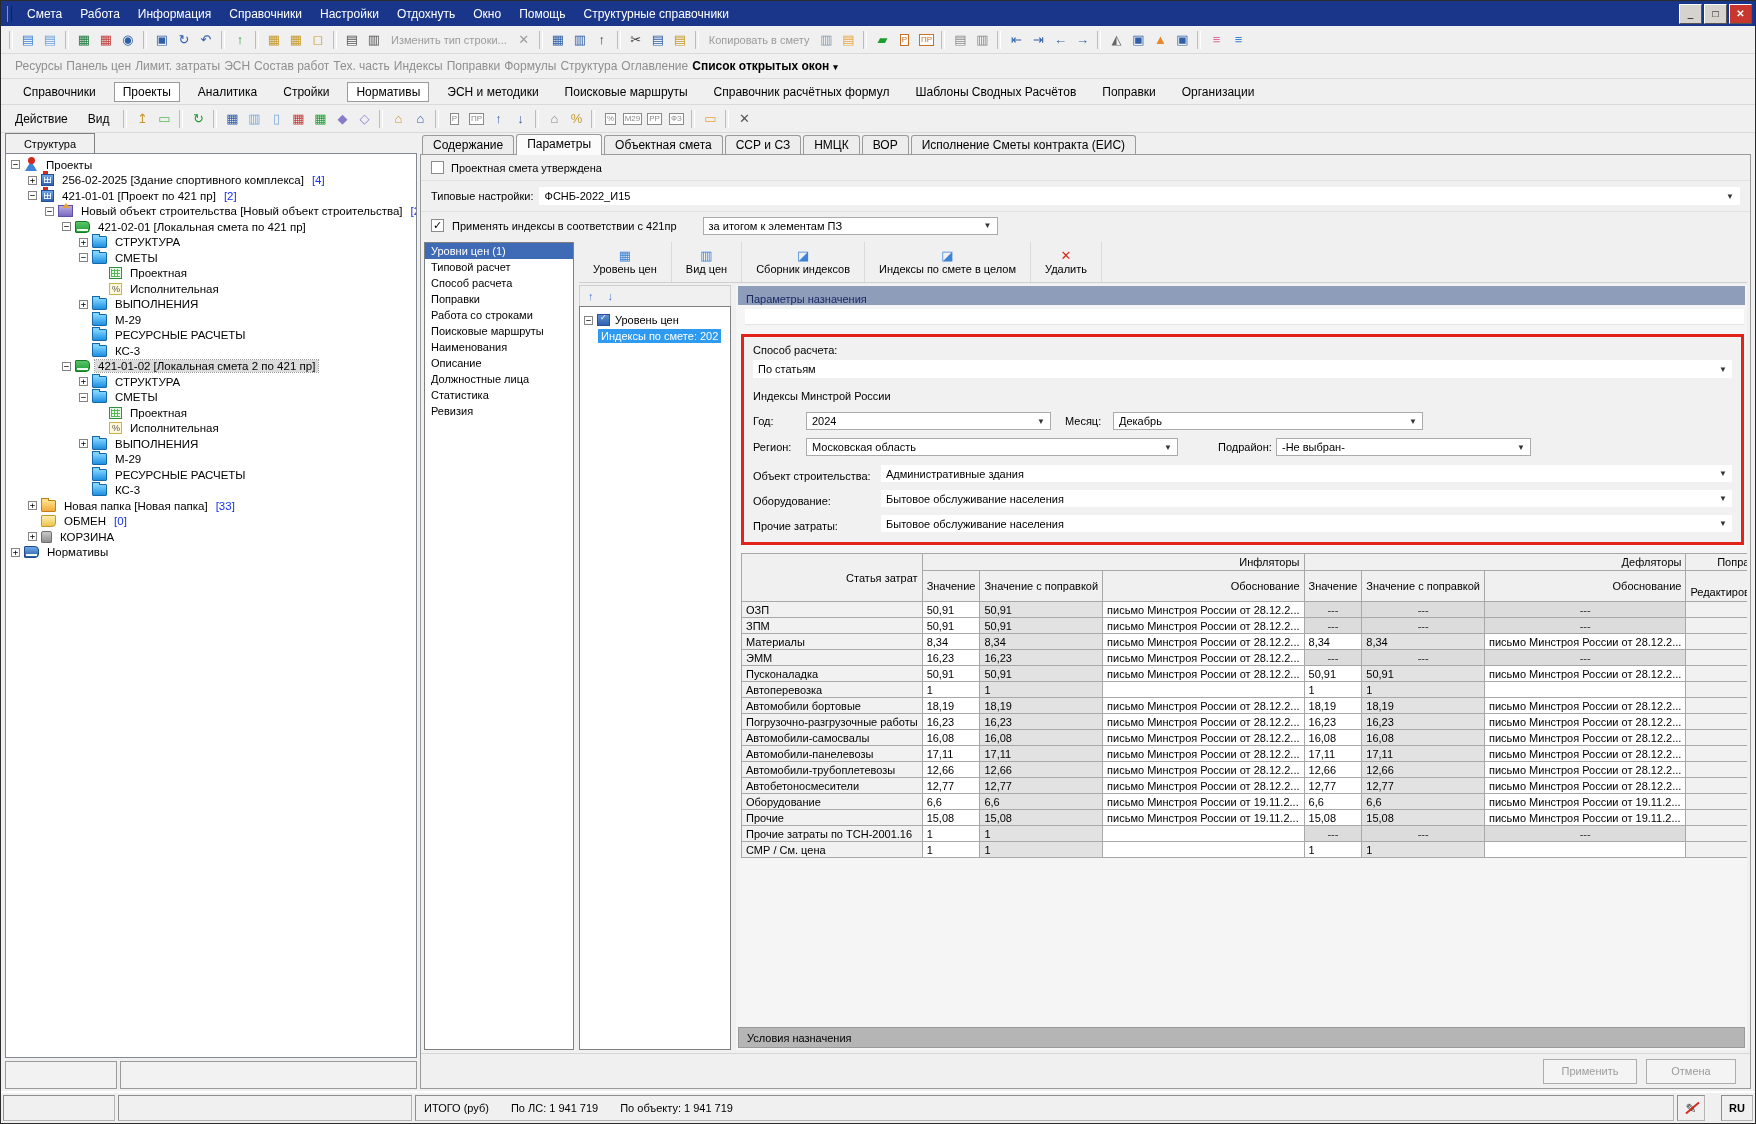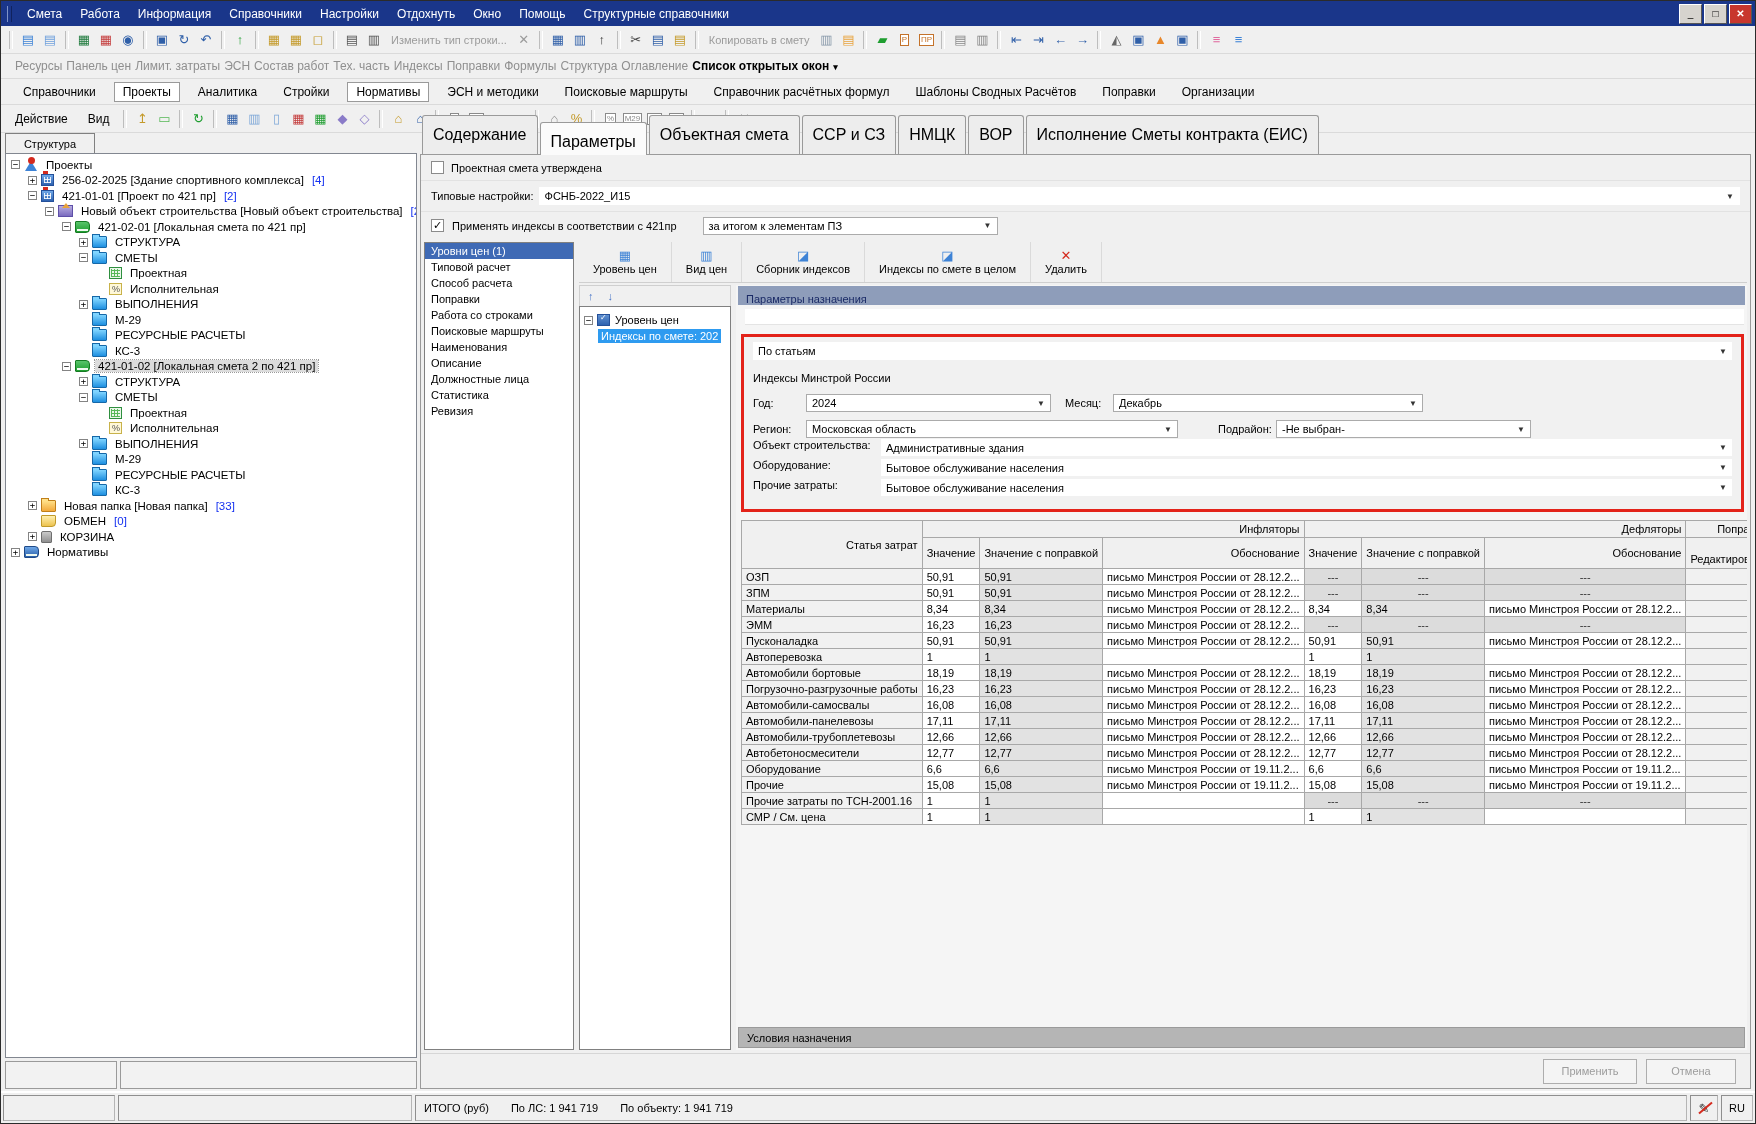--- a/index.html
+++ b/index.html
@@ -78,21 +78,21 @@
       repeating-linear-gradient(90deg,#57B857 0 1px,transparent 1px 3px)}
   .ti-percent{background:#FFF8D8;border:1px solid #C8B24A;width:13px}
   .ti-percent::after{content:"%";position:absolute;left:2px;top:1px;font-size:9px;line-height:9px;color:#555}
   .ti-trash{background:linear-gradient(180deg,#C9C9C9,#8F8F8F);border:1px solid #6E6E6E;border-radius:2px 2px 1px 1px;width:11px}
   .ti-levels{background:linear-gradient(180deg,#5E8FD0,#2E62B0);border:1px solid #24509A;width:13px}
   .ti-levels::after{content:"✓";position:absolute;left:2px;top:-2px;font-size:8px;color:#fff}
 
   
   .right{flex:1;display:flex;flex-direction:column;min-width:0;padding:0 4px 2px 3px}
   .rtabs{height:21px;flex:none;display:flex;align-items:flex-end;gap:2px;padding-left:2px}
-  .rtab{padding:10px 10px;font-size:16px;background:#EDEDED;border:1px solid #9A9A9A;border-bottom:none;
+  .rtab{padding:2px 10px;font-size:12px;background:#EDEDED;border:1px solid #9A9A9A;border-bottom:none;
         border-radius:3px 3px 0 0;white-space:nowrap;cursor:default}
   .rtab.active{background:#FBFBFB;position:relative;top:1px;padding-bottom:4px;font-weight:normal}
   .rbody{flex:1;display:flex;flex-direction:column;min-height:0;border:1px solid #9A9A9A;background:#F0F0F0}
   .row-approve{height:25px;flex:none;display:flex;align-items:center;gap:7px;padding-left:10px;border-bottom:1px solid #E2E2E2}
   .cb{box-sizing:border-box;width:13px;height:13px;flex:none;border:1px solid #8B8B8B;background:#fff;
       display:inline-flex;align-items:center;justify-content:center;font-size:11px;line-height:1}
   .row-typ{height:30px;flex:none;display:flex;align-items:center;gap:5px;padding:0 10px;border-bottom:1px solid #E2E2E2}
   .dd-flat{flex:1;height:18px;background:#fff;display:flex;align-items:center;padding:0 6px;justify-content:space-between}
   .arr{font-size:8px;color:#333;flex:none}
   .row-apply{height:27px;flex:none;display:flex;align-items:center;gap:8px;padding-left:10px}
@@ -121,21 +121,21 @@
   .apane{flex:1;display:flex;flex-direction:column;min-width:0;background:#F5F5F5;overflow:hidden}
   .ahead{height:19px;flex:none;background:#8E9DBA;color:#1A2A66;display:flex;align-items:flex-end;padding-left:8px;margin:1px 2px 0 2px}
   .just-label{flex:none;padding:8px 0 0 9px}
   .just-field{flex:none;height:15px;background:#fff;margin:4px 3px 0 9px;border-bottom:1px solid #E4E4E4}
   .redbox{flex:none;border:3px solid #E3231A;margin:9px 3px 0 5px;padding:4px 9px 10px 9px;background:#F1F1F1}
   .lab-row{height:18px;display:flex;align-items:center}
   .val-row{height:18px;background:#fff;display:flex;align-items:center;justify-content:space-between;padding:0 5px;margin-top:1px}
   .grp-row{height:18px;display:flex;align-items:center;margin-top:9px}
   .f-row{display:flex;align-items:center;margin-top:6px;height:20px}
   .f-lab{flex:none}
-  .full-row{display:flex;align-items:flex-start;height:20px}
+  .full-row{display:flex;align-items:flex-end;margin-top:5px;height:20px}
   .full-lab{width:128px;flex:none}
   .full-val{flex:1;height:17px;background:#fff;display:flex;align-items:center;justify-content:space-between;padding:0 5px}
 
   table.grid{border-collapse:collapse;table-layout:fixed;margin:8px 3px 0 5px;background:#fff;flex:none}
   .grid th,.grid td{border:1px solid #A8A8A8;padding:0 4px;overflow:hidden;white-space:nowrap;font-weight:normal;font-size:11px}
   .grid thead th{background:#F0F0F0;text-align:right}
   .grid .hr1 th{height:16px}
   .grid .hr2 th{height:30px;line-height:13px}
   .grid td{height:15px}
   .grid td.art{background:#F1F1F1}
@@ -156,21 +156,21 @@
        display:flex;align-items:center;justify-content:center}
 
   
   .status{height:26px;flex:none;background:#F0F0F0;border-top:2px solid #FFF;display:flex;align-items:stretch;padding:2px 2px}
   .st-cell{border:1px solid #B5B5B5;border-top-color:#8F8F8F;border-left-color:#8F8F8F;background:#F0F0F0;
            display:flex;align-items:center}
   .st-c1{width:110px}
   .st-c2{width:292px;margin-left:3px}
   .st-main{flex:1;margin-left:3px;padding-left:8px;gap:22px}
   .st-ico{width:26px;margin-left:3px;justify-content:center}
-  .st-ru{width:30px;margin-left:3px;justify-content:center;font-weight:normal}
+  .st-ru{width:30px;margin-left:16px;justify-content:center;font-weight:bold}
   .noedit{position:relative;font-size:13px;color:#333}
   .noedit::after{content:"";position:absolute;left:-2px;top:6px;width:17px;height:2px;background:#D42A1E;transform:rotate(-40deg)}
 </style>
 </head>
 <body>
 
 <div class="win">
 
   <div class="menubar">
     <span class="mgrip"></span>
@@ -569,20 +569,21 @@
                 </div>
               </div>
 
               <div class="apane">
                 <div class="ahead">
                   <span>Параметры назначения</span>
                 </div>
                 <div class="just-field"></div>
 
                 <div class="redbox">
+                  <div class="lab-row">Способ расчета:</div>
                   <div class="val-row">
                     <span>По статьям</span>
                     <span class="arr">▼</span>
                   </div>
                   <div class="grp-row">Индексы Минстрой России</div>
 
                   <div class="f-row">
                     <span class="f-lab" style="width:53px">Год:</span>
                     <div class="combo" style="width:245px">
                       <span>2024</span>

